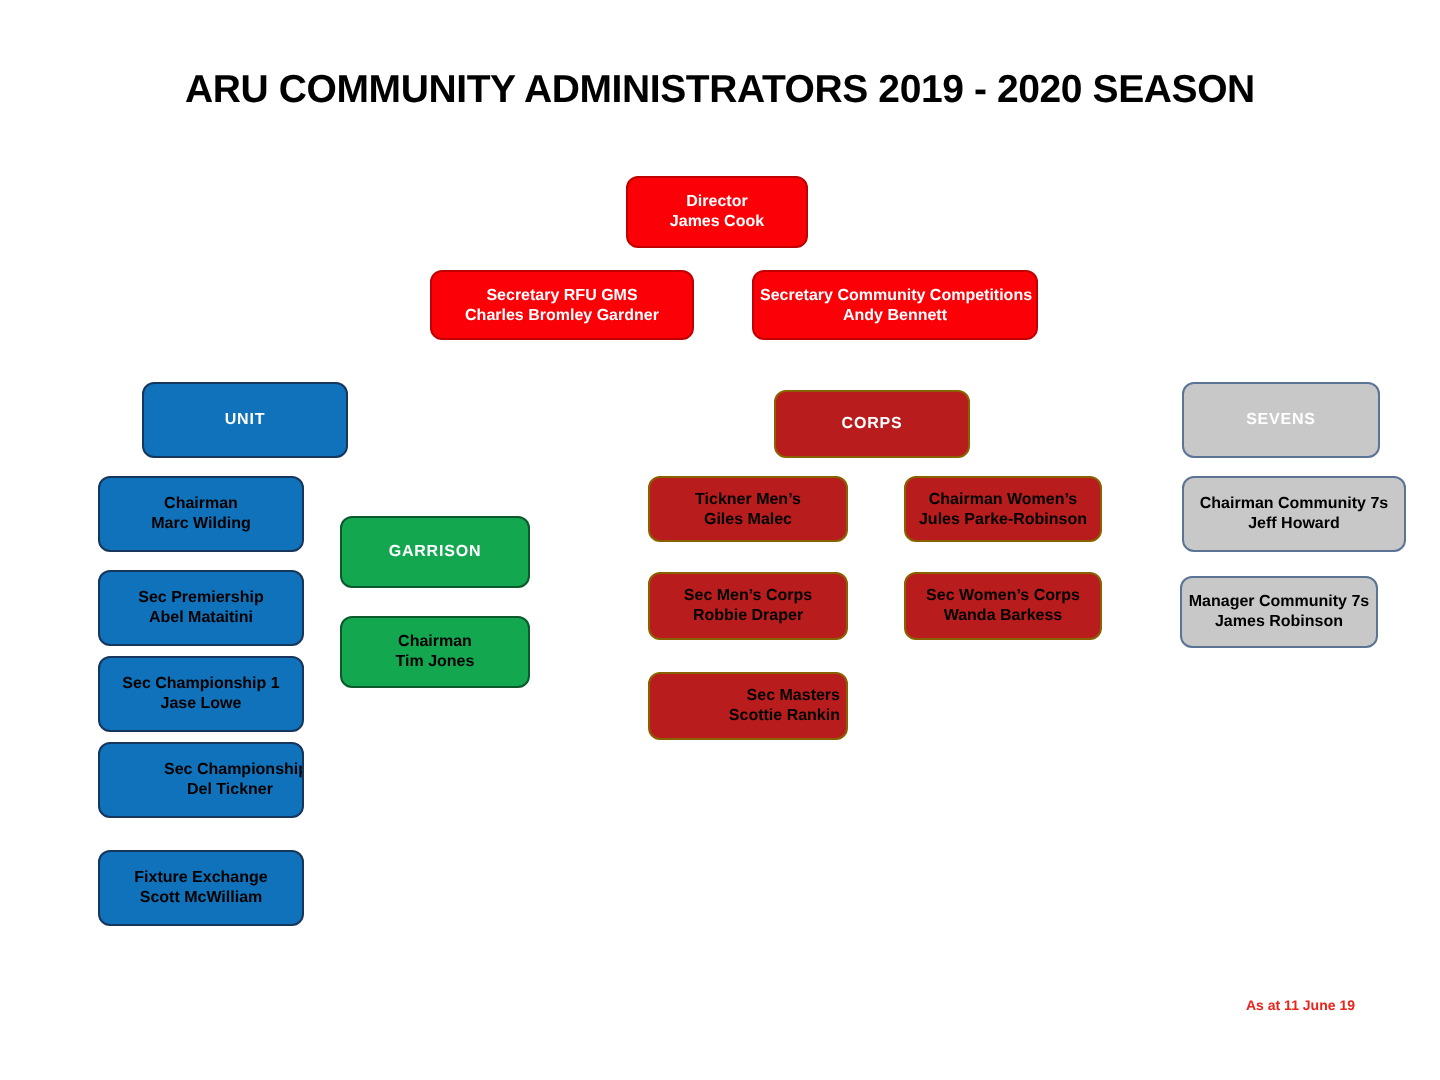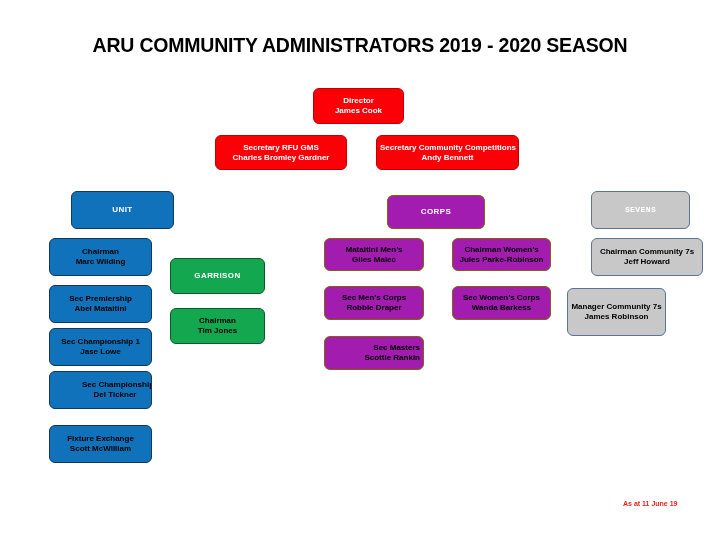--- a/index.html
+++ b/index.html
@@ -86,42 +86,41 @@
     color: #000000;
     font-size: 8px;
     font-weight: bold;
   }
   .n-green.header-node {
     color: #FFFFFF;
     letter-spacing: 0.4px;
   }
 
   .n-gold {
-    background: #a21caf;
+    background: #b91c1c;
     border: 1px solid #8A6100;
     color: #000000;
     font-size: 8px;
     font-weight: bold;
   }
   .n-gold.header-node {
     color: #FFFFFF;
     letter-spacing: 0.4px;
   }
 
   .n-gray {
     background: #C8C8C8;
     border: 1px solid #5B7494;
     color: #000000;
     font-size: 8px;
     font-weight: bold;
   }
   .n-gray.header-node {
     color: #FFFFFF;
     letter-spacing: 0.4px;
-    font-family: Liberation Mono, monospace;
   }
 
   .footer-note {
     position: absolute;
     font-size: 7px;
     font-weight: bold;
     color: #E8241B;
     white-space: nowrap;
   }
 </style>
@@ -184,21 +183,21 @@
     <span class="line1">Chairman</span>
     <span class="line2">Tim Jones</span>
   </div>
 
 
   <div class="node n-gold header-node" style="left:387px; top:195px; width:98px; height:34px;">
     <span class="line1">CORPS</span>
   </div>
 
   <div class="node n-gold" style="left:324px; top:238px; width:100px; height:33px;">
-    <span class="line1">Mataitini Men’s</span>
+    <span class="line1">Tickner Men’s</span>
     <span class="line2">Giles Malec</span>
   </div>
 
   <div class="node n-gold" style="left:324px; top:286px; width:100px; height:34px;">
     <span class="line1">Sec Men’s Corps</span>
     <span class="line2">Robbie Draper</span>
   </div>
 
   <div class="node n-gold" style="left:324px; top:336px; width:100px; height:34px;text-align:right;">
     <span class="line1">Sec Masters</span>
@@ -217,20 +216,20 @@
 
   <div class="node n-gray header-node" style="left:591px; top:191px; width:99px; height:38px;">
     <span class="line1">SEVENS</span>
   </div>
 
   <div class="node n-gray" style="left:591px; top:238px; width:112px; height:38px;">
     <span class="line1">Chairman Community 7s</span>
     <span class="line2">Jeff Howard</span>
   </div>
 
-  <div class="node n-gray" style="left:567px; top:288px; width:99px; height:48px;">
+  <div class="node n-gray" style="left:590px; top:288px; width:99px; height:36px;">
     <span class="line1">Manager Community 7s</span>
     <span class="line2">James Robinson</span>
   </div>
 
   <div class="footer-note" style="left:623px; top:500px;">As at 11 June 19</div>
 
 </div>
 
 </body></html>

